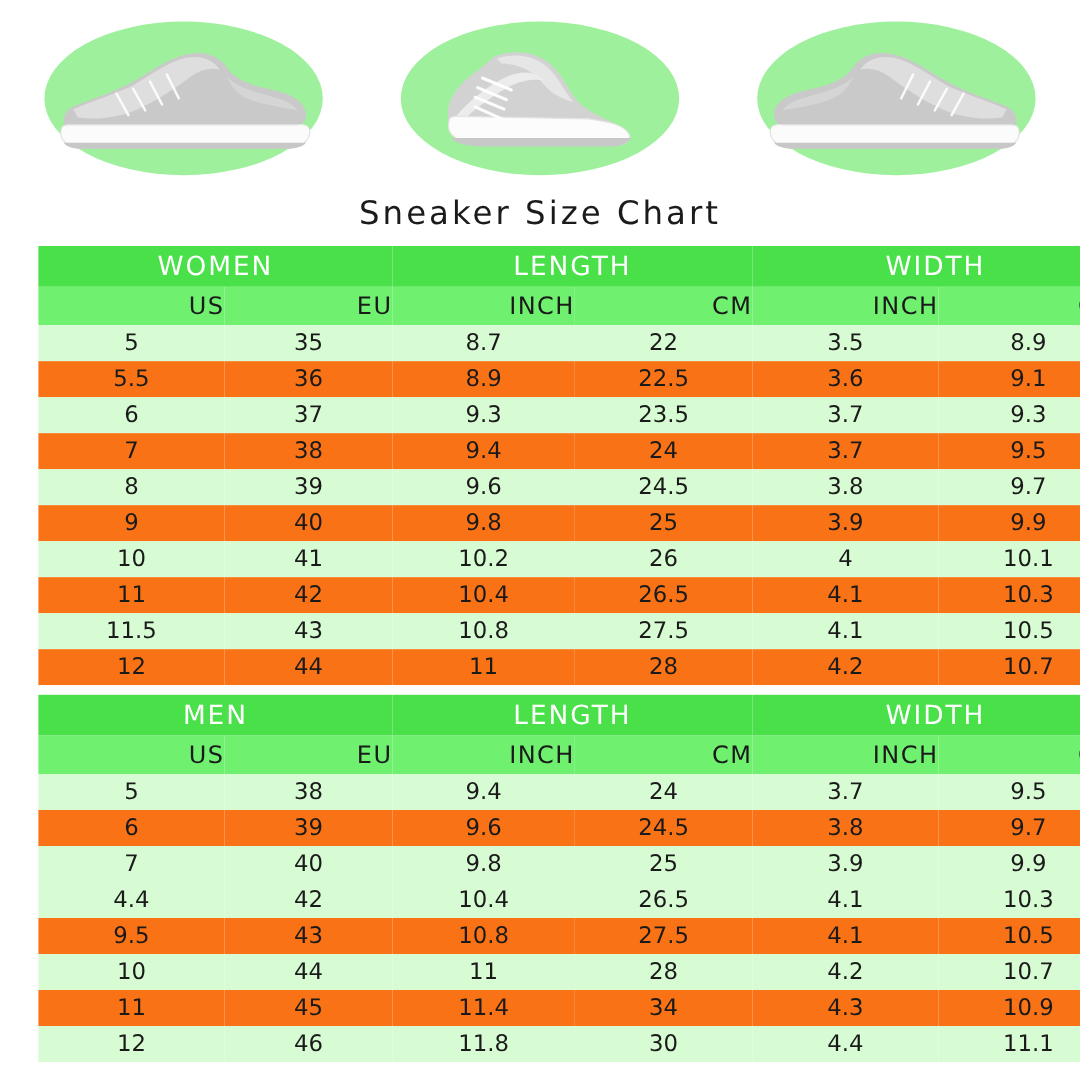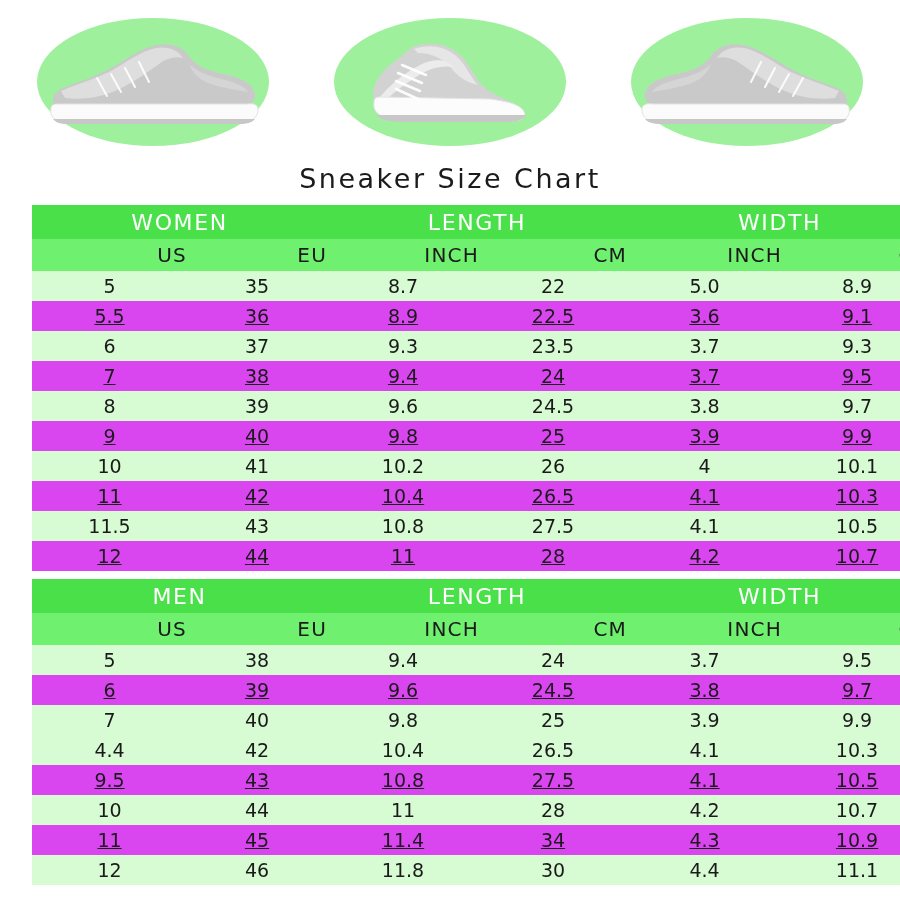--- a/index.html
+++ b/index.html
@@ -77,21 +77,21 @@
   }
   tr.sub-head td {
     background: #6ff06f;
     font-size: 20px;
     letter-spacing: 1.2px;
     height: 32px;
     color: #1a1a1a;
     text-align: right;
   }
   tr.row-a td { background: #d7fbd2; }
-  tr.row-b td { background: #d946ef; text-decoration: underline; }
+  tr.row-b td { background: #f97316; }
 
   
   td.sep, th.sep { border-left: 5px solid #ffffff; }
   .gap { height: 8px; background: #ffffff; }
 
   col.c-us { width: 155px; }
   col.c-eu { width: 140px; }
   col.c-li { width: 152px; }
   col.c-lc { width: 148px; }
   col.c-wi { width: 155px; }
@@ -167,21 +167,21 @@
           <td class="sep">INCH</td>
           <td>CM</td>
           <td class="sep">INCH</td>
           <td>CM</td>
         </tr>
         <tr class="row-a">
           <td>5</td>
           <td>35</td>
           <td class="sep">8.7</td>
           <td>22</td>
-          <td class="sep">5.0</td>
+          <td class="sep">3.5</td>
           <td>8.9</td>
         </tr>
         <tr class="row-b">
           <td>5.5</td>
           <td>36</td>
           <td class="sep">8.9</td>
           <td>22.5</td>
           <td class="sep">3.6</td>
           <td>9.1</td>
         </tr>

